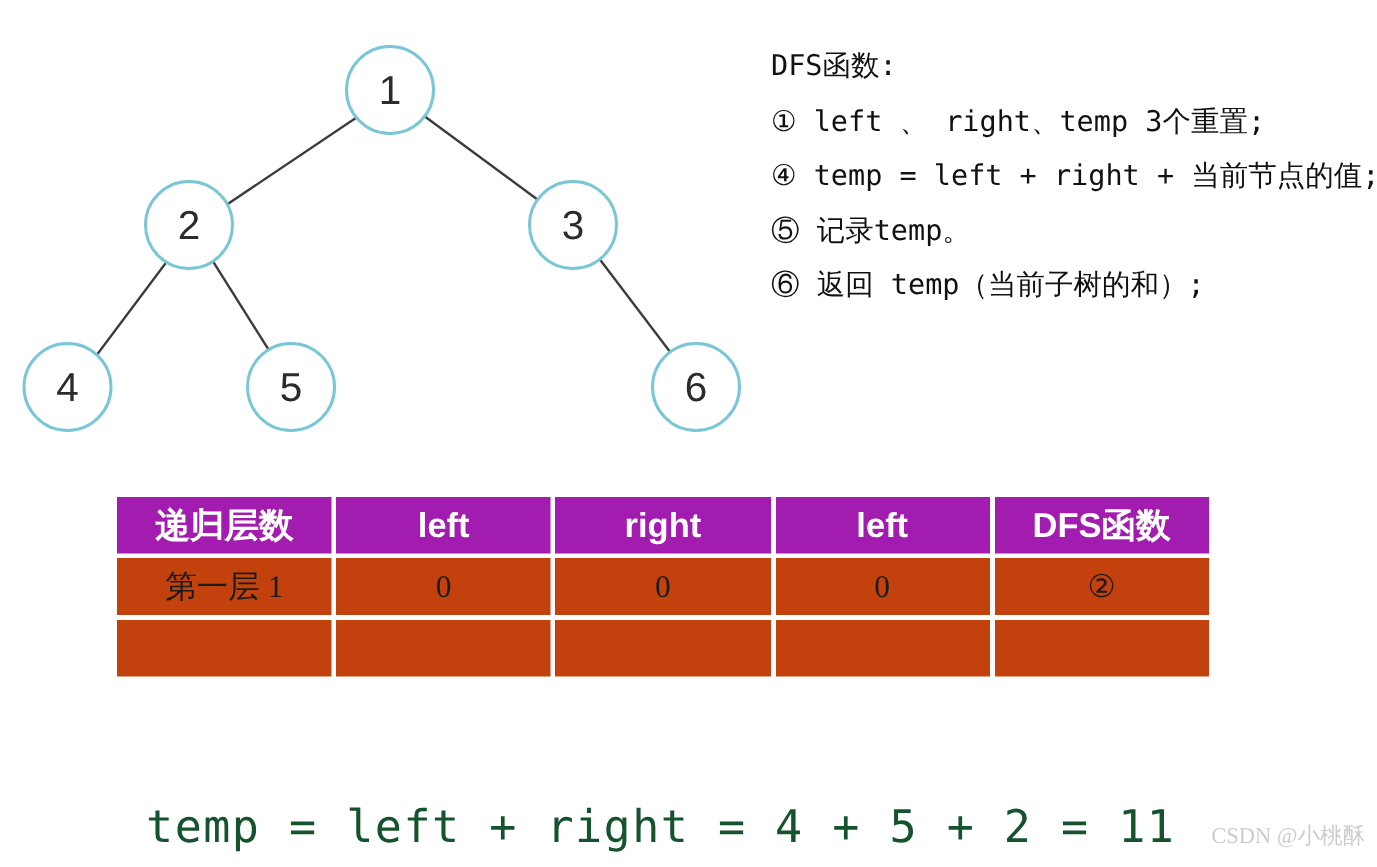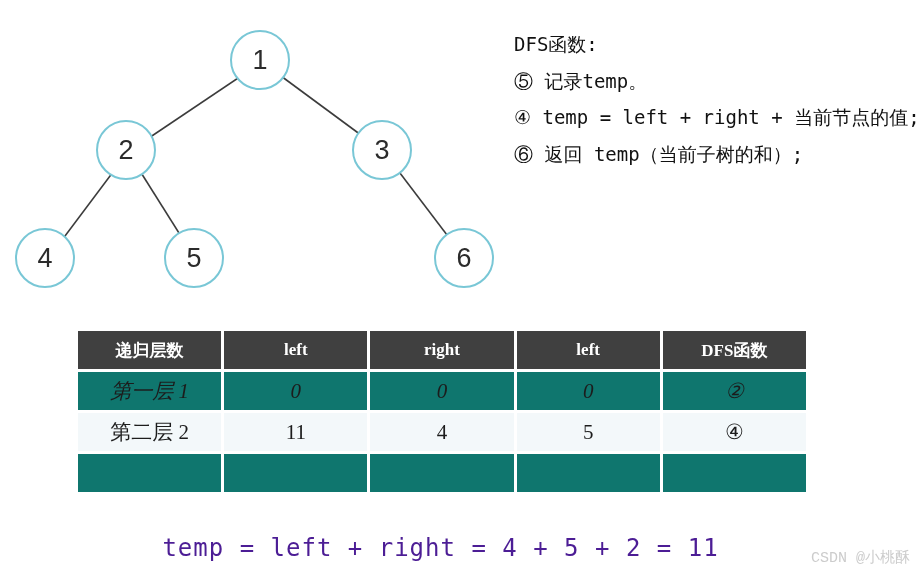--- a/index.html
+++ b/index.html
@@ -34,43 +34,43 @@
   
   .rec-table {
     position: absolute; left: 75px; top: 328px; width: 734px;
     border-collapse: collapse; table-layout: fixed;
   }
   .rec-table th, .rec-table td {
     border: 3px solid #ffffff; text-align: center; vertical-align: middle;
     height: 41px; overflow: hidden;
   }
   .rec-table th {
-    background: #404040; color: #ffffff; font-weight: bold;
-    font-size: 17px; font-family: Liberation Serif, serif;
+    background: #a21caf; color: #ffffff; font-weight: bold;
+    font-size: 23px; font-family: Liberation Sans, sans-serif;
   }
   .rec-table td {
     font-size: 21px; color: #1c1c1c;
     font-family: "Liberation Serif", serif;
   }
-  .rec-table tr.row-a td { background: #0f766e; font-style: italic; }
+  .rec-table tr.row-a td { background: #c2410c; }
   .rec-table tr.row-b td { background: #f3f8fa; }
 
   
   .formula {
     position: absolute; left: 75px; top: 534px; width: 731px;
-    text-align: center; font-size: 24px; color: #4c1d95;
+    text-align: center; font-size: 30px; color: #14532d;
     font-family: "DejaVu Sans Mono", "Liberation Mono", monospace;
     letter-spacing: 1px; white-space: nowrap;
   }
 
   
   .watermark {
     position: absolute; right: 8px; top: 548px;
     font-size: 15px; color: #cccccc;
-    font-family: Liberation Mono, monospace; white-space: nowrap;
+    font-family: Liberation Serif, serif; white-space: nowrap;
   }
 </style>
 </head>
 <body>
 
 <div class="tree">
   <svg width="510" height="310">
     <line x1="262" y1="62" x2="128" y2="152" stroke="#3c3c3c" stroke-width="1.6"></line>
     <line x1="262" y1="62" x2="384" y2="152" stroke="#3c3c3c" stroke-width="1.6"></line>
     <line x1="128" y1="152" x2="47" y2="260" stroke="#3c3c3c" stroke-width="1.6"></line>
@@ -80,22 +80,23 @@
   <div class="tree-node n1">1</div>
   <div class="tree-node n2">2</div>
   <div class="tree-node n3">3</div>
   <div class="tree-node n4">4</div>
   <div class="tree-node n5">5</div>
   <div class="tree-node n6">6</div>
 </div>
 
 <div class="dfs-panel">
   <p>DFS函数:</p>
+  <p>① left 、 right、temp 3个重置;</p>
+  <p>④ temp = left + right + 当前节点的值;</p>
   <p>⑤ 记录temp。</p>
-  <p>④ temp = left + right + 当前节点的值;</p>
   <p>⑥ 返回 temp（当前子树的和）;</p>
 </div>
 
 <table class="rec-table">
   <thead>
     <tr>
       <th>递归层数</th>
       <th>left</th>
       <th>right</th>
       <th>left</th>
@@ -103,27 +104,20 @@
     </tr>
   </thead>
   <tbody>
     <tr class="row-a">
       <td>第一层 1</td>
       <td>0</td>
       <td>0</td>
       <td>0</td>
       <td>②</td>
     </tr>
-    <tr class="row-b">
-      <td>第二层 2</td>
-      <td>11</td>
-      <td>4</td>
-      <td>5</td>
-      <td>④</td>
-    </tr>
     <tr class="row-a">
       <td></td>
       <td></td>
       <td></td>
       <td></td>
       <td></td>
     </tr>
   </tbody>
 </table>
 

